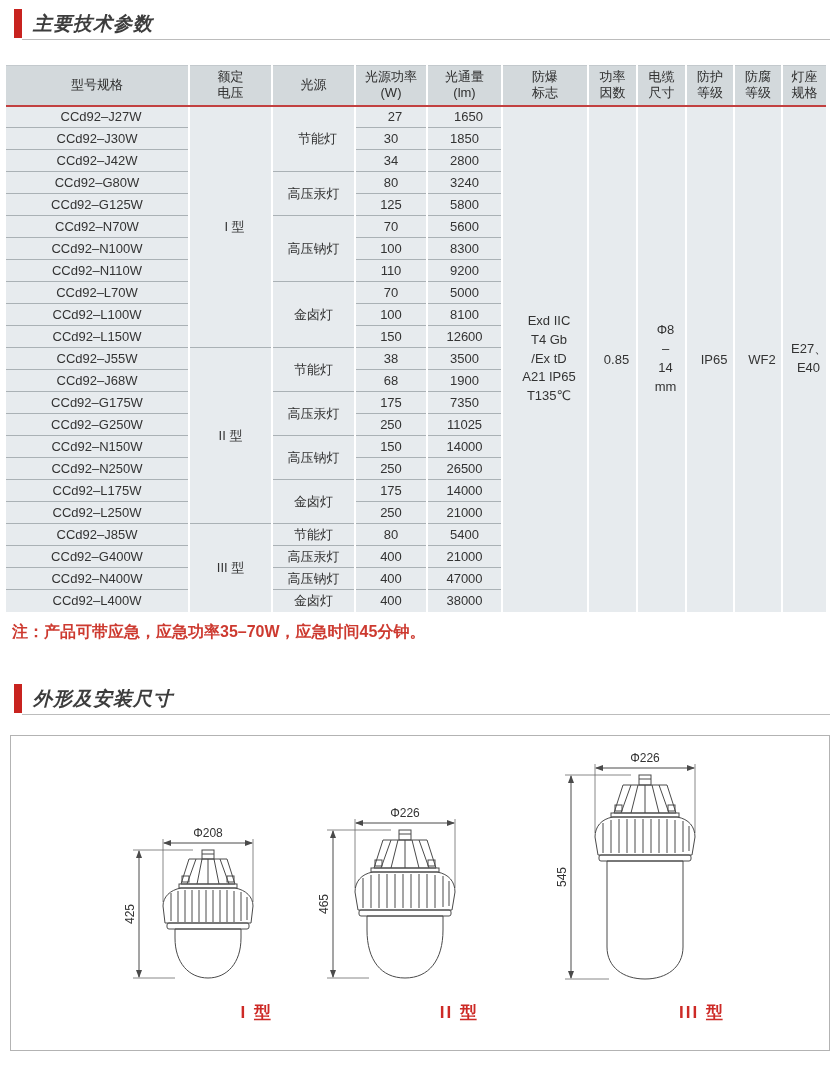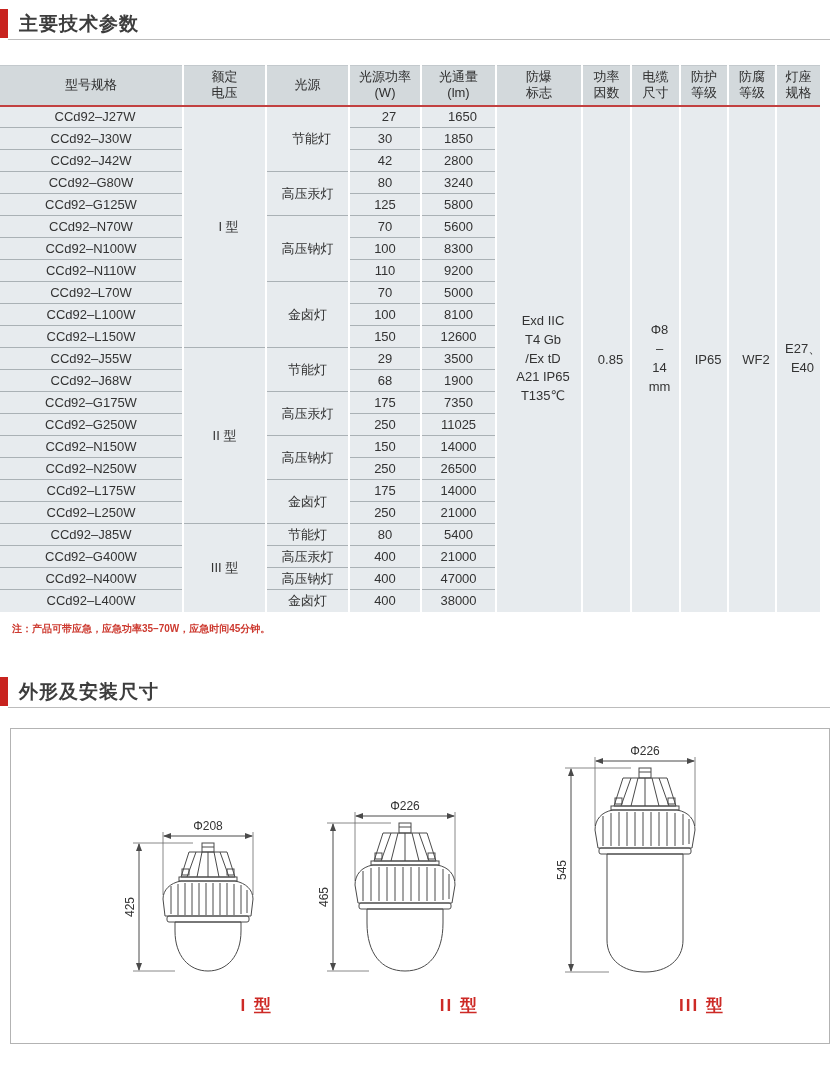--- a/index.html
+++ b/index.html
@@ -2,50 +2,50 @@
 <html><head>
 <meta charset="utf-8">
 <style>
   * { box-sizing: border-box; }
   html,body { margin:0; padding:0; }
   body {
     width:840px; height:1087px; background:#ffffff;
     font-family:"Liberation Sans","DejaVu Sans",sans-serif; color:#333;
   }
   
-  .section-header { position:relative; margin:8px 10px 0 0; height:32px; }
+  .section-header { position:relative; margin:8px 10px 0 14px; height:32px;font-style:italic; }
   .red-bar { position:absolute; left:0; top:1px; width:8px; height:29px; background:#c8231f; }
   .section-title {
     position:absolute; left:19px; top:3px; font-size:19px; font-weight:bold;
     color:#3d3d3d; letter-spacing:1px;
   }
   .section-line { position:absolute; left:8px; right:0; bottom:0; height:1px; background:#bcbcbc; }
 
   
   table.spec {
-    margin:25px 10px 0 0; width:820px; border-collapse:collapse; table-layout:fixed;
+    margin:25px 10px 0 6px; width:820px; border-collapse:collapse; table-layout:fixed;
   }
   table.spec th {
     background:#d3d9dc; height:40px; font-size:13px; font-weight:normal; color:#2e2e2e;
     text-align:center; vertical-align:middle; white-space:pre-line; line-height:1.25;
     border-left:2px solid #ffffff; border-top:1px solid #c3c9cd;
     border-bottom:2px solid #c24040; padding:0;
   }
   table.spec th:first-child { border-left:none; }
   table.spec td {
     background:#e7ebee; height:22px; font-size:13px; color:#333;
     text-align:center; vertical-align:middle; padding:0;
     border-left:2px solid #ffffff; border-top:1px solid #aab1b5;
   }
   table.spec td:first-child { border-left:none; }
   table.spec tbody tr:first-child td { border-top:none;padding-left:8px; }
   td.multi { white-space:pre-line; line-height:1.45; }
 
   
-  .note { margin:10px 10px 0 12px; color:#cd3a30; font-size:10px; font-weight:bold; }
+  .note { margin:10px 10px 0 12px; color:#cd3a30; font-size:16px; font-weight:bold; }
 
   
   .section-header.second { margin-top:40px;padding-left:40px; }
 
   
   .figure-box {
     margin:20px 10px 0 10px; height:316px; border:1px solid #b3b3b3;
     display:flex; align-items:flex-end; padding-bottom:26px; background:#fff;
   }
   .figure { display:flex; flex-direction:column; align-items:flex-end; }
@@ -129,21 +129,21 @@
       <td rowspan="23" class="multi">E27、
 E40</td>
     </tr>
     <tr>
       <td>CCd92–J30W</td>
       <td>30</td>
       <td>1850</td>
     </tr>
     <tr>
       <td>CCd92–J42W</td>
-      <td>42</td>
+      <td>34</td>
       <td>2800</td>
     </tr>
     <tr>
       <td>CCd92–G80W</td>
       <td rowspan="2">高压汞灯</td>
       <td>80</td>
       <td>3240</td>
     </tr>
     <tr>
       <td>CCd92–G125W</td>
@@ -179,21 +179,21 @@
     </tr>
     <tr>
       <td>CCd92–L150W</td>
       <td>150</td>
       <td>12600</td>
     </tr>
     <tr>
       <td>CCd92–J55W</td>
       <td rowspan="8">II 型</td>
       <td rowspan="2">节能灯</td>
-      <td>29</td>
+      <td>38</td>
       <td>3500</td>
     </tr>
     <tr>
       <td>CCd92–J68W</td>
       <td>68</td>
       <td>1900</td>
     </tr>
     <tr>
       <td>CCd92–G175W</td>
       <td rowspan="2">高压汞灯</td>

